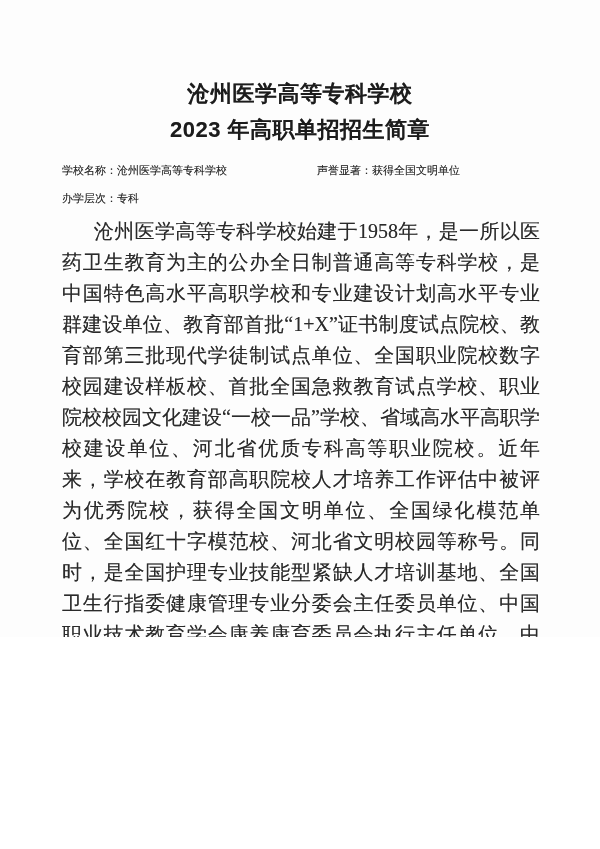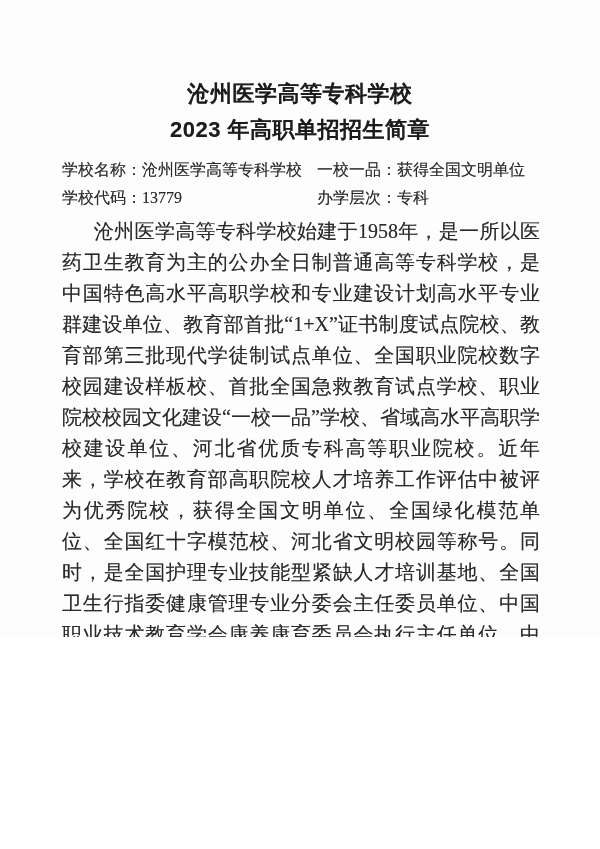--- a/index.html
+++ b/index.html
@@ -22,21 +22,21 @@
     font-weight: bold;
     font-size: 22px;
     line-height: 26px;
     letter-spacing: 0.5px;
     color: #1c1c1c;
   }
   .doc-title.t1 { margin: 81px 0 0 0; }
   .doc-title.t2 { margin: 10px 0 16px 0; }
   .info {
     margin: 17px 60px 0 62px;
-    font-size: 16px;
+    font-size: 11px;
     color: #2a2a2a;
   }
   .info-row {
     display: flex;
     line-height: 20px;
     margin-bottom: 8px;
   }
   .info-cell { white-space: nowrap; }
   .info-left  { flex: 0 0 255px; }
   .info-right { flex: 1; }
@@ -70,27 +70,24 @@
   <div class="doc-title t1">沧州医学高等专科学校</div>
 
   <div class="doc-title t2">2023 年高职单招招生简章</div>
 
   <div class="info">
     <div class="info-row">
       <div class="info-cell info-left">
         <span>学校名称：</span><span>沧州医学高等专科学校</span>
       </div>
       <div class="info-cell info-right">
-        <span>一校一品：</span><span>获得全国文明单位</span>
+        <span>声誉显著：</span><span>获得全国文明单位</span>
       </div>
     </div>
     <div class="info-row">
-      <div class="info-cell info-left">
-        <span>学校代码：</span><span>13779</span>
-      </div>
       <div class="info-cell info-right">
         <span>办学层次：</span><span>专科</span>
       </div>
     </div>
   </div>
 
   <div class="intro">沧州医学高等专科学校始建于1958年，是一所以医药卫生教育为主的公办全日制普通高等专科学校，是中国特色高水平高职学校和专业建设计划高水平专业群建设单位、教育部首批“1+X”证书制度试点院校、教育部第三批现代学徒制试点单位、全国职业院校数字校园建设样板校、首批全国急救教育试点学校、职业院校校园文化建设“一校一品”学校、省域高水平高职学校建设单位、河北省优质专科高等职业院校。近年来，学校在教育部高职院校人才培养工作评估中被评为优秀院校，获得全国文明单位、全国绿化模范单位、全国红十字模范校、河北省文明校园等称号。同时，是全国护理专业技能型紧缺人才培训基地、全国卫生行指委健康管理专业分委会主任委员单位、中国职业技术教育学会康养康育委员会执行主任单位、中国职教学会卫生教育专业委员会护理类教学研究会会长单位、河北省卫生职业教育集团理事长单位。学校连续八年作为河北省高职单招考试七类和对口医学类联考牵头院校，单招、对口、普招类录取分数在河北省医药卫生类高职院校中名列前茅。学校人才培养质量优异，声誉显著，毕业生平均毕业去向落实率在98%以上。</div>
 
   <div class="section-heading">一、招生对象</div>
 

